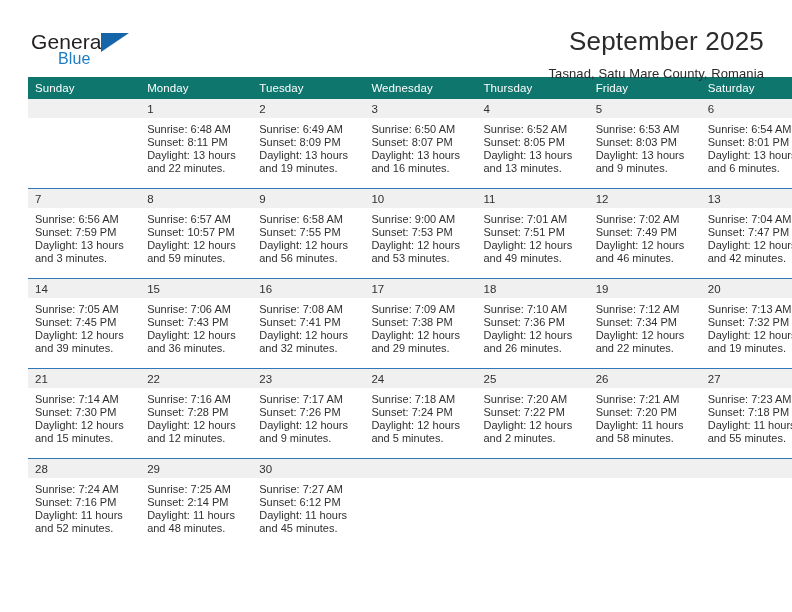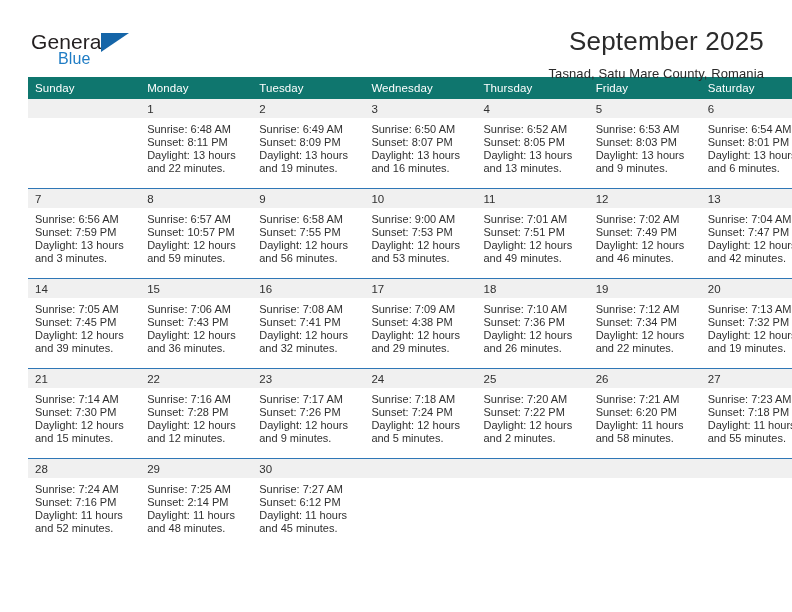--- a/index.html
+++ b/index.html
@@ -318,21 +318,21 @@
               <div>Sunrise: 7:08 AM</div>
               <div>Sunset: 7:41 PM</div>
               <div>Daylight: 12 hours</div>
               <div>and 32 minutes.</div>
             </div>
           </td>
           <td>
             <div class="daynum">17</div>
             <div class="details">
               <div>Sunrise: 7:09 AM</div>
-              <div>Sunset: 4:38 PM</div>
+              <div>Sunset: 7:38 PM</div>
               <div>Daylight: 12 hours</div>
               <div>and 29 minutes.</div>
             </div>
           </td>
           <td>
             <div class="daynum">18</div>
             <div class="details">
               <div>Sunrise: 7:10 AM</div>
               <div>Sunset: 7:36 PM</div>
               <div>Daylight: 12 hours</div>
@@ -401,21 +401,21 @@
               <div>Sunrise: 7:20 AM</div>
               <div>Sunset: 7:22 PM</div>
               <div>Daylight: 12 hours</div>
               <div>and 2 minutes.</div>
             </div>
           </td>
           <td>
             <div class="daynum">26</div>
             <div class="details">
               <div>Sunrise: 7:21 AM</div>
-              <div>Sunset: 6:20 PM</div>
+              <div>Sunset: 7:20 PM</div>
               <div>Daylight: 11 hours</div>
               <div>and 58 minutes.</div>
             </div>
           </td>
           <td>
             <div class="daynum">27</div>
             <div class="details">
               <div>Sunrise: 7:23 AM</div>
               <div>Sunset: 7:18 PM</div>
               <div>Daylight: 11 hours</div>

